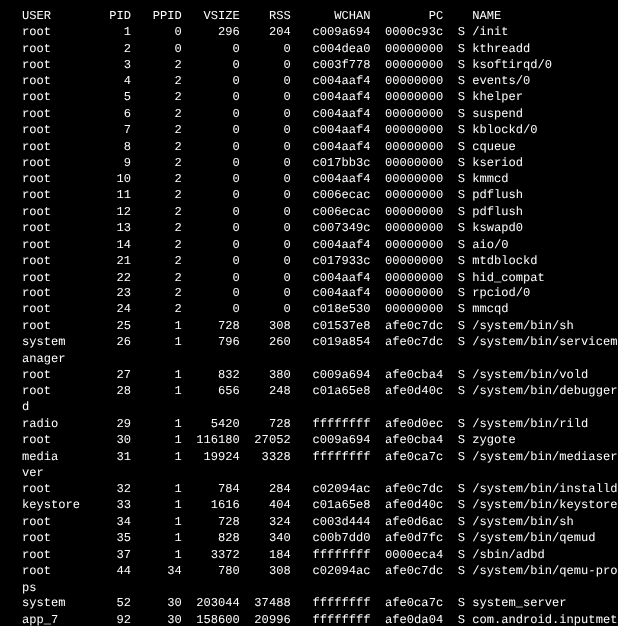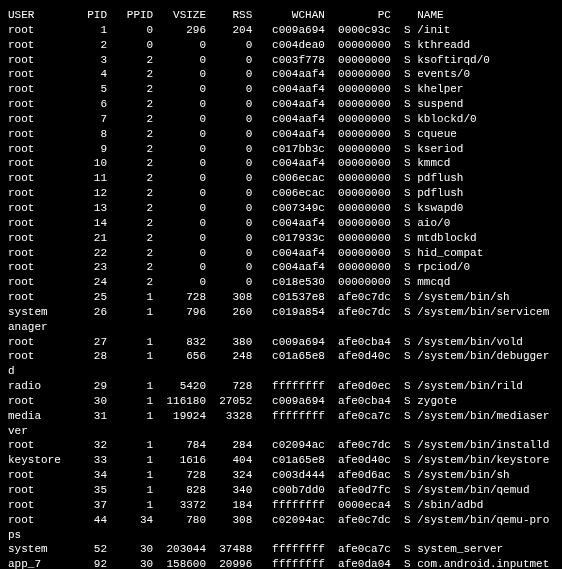--- a/index.html
+++ b/index.html
@@ -12,18 +12,18 @@
       width: 562px;
       box-sizing: border-box;
     }
     pre {
       margin: 0;
       font-family: inherit;
       font-size: inherit;
       white-space: pre;
       line-height: 1.35;
     }
-    .row { display: block; }
+    .row { display: block; margin-left: 12px; }
   </style>
 </head>
 <body>
 
 <pre id="output"><span class="row">USER        PID   PPID   VSIZE    RSS      WCHAN        PC    NAME</span><span class="row">root          1      0     296    204   c009a694  0000c93c  S /init</span><span class="row">root          2      0       0      0   c004dea0  00000000  S kthreadd</span><span class="row">root          3      2       0      0   c003f778  00000000  S ksoftirqd/0</span><span class="row">root          4      2       0      0   c004aaf4  00000000  S events/0</span><span class="row">root          5      2       0      0   c004aaf4  00000000  S khelper</span><span class="row">root          6      2       0      0   c004aaf4  00000000  S suspend</span><span class="row">root          7      2       0      0   c004aaf4  00000000  S kblockd/0</span><span class="row">root          8      2       0      0   c004aaf4  00000000  S cqueue</span><span class="row">root          9      2       0      0   c017bb3c  00000000  S kseriod</span><span class="row">root         10      2       0      0   c004aaf4  00000000  S kmmcd</span><span class="row">root         11      2       0      0   c006ecac  00000000  S pdflush</span><span class="row">root         12      2       0      0   c006ecac  00000000  S pdflush</span><span class="row">root         13      2       0      0   c007349c  00000000  S kswapd0</span><span class="row">root         14      2       0      0   c004aaf4  00000000  S aio/0</span><span class="row">root         21      2       0      0   c017933c  00000000  S mtdblockd</span><span class="row">root         22      2       0      0   c004aaf4  00000000  S hid_compat</span><span class="row">root         23      2       0      0   c004aaf4  00000000  S rpciod/0</span><span class="row">root         24      2       0      0   c018e530  00000000  S mmcqd</span><span class="row">root         25      1     728    308   c01537e8  afe0c7dc  S /system/bin/sh</span><span class="row">system       26      1     796    260   c019a854  afe0c7dc  S /system/bin/servicem</span><span class="row">anager</span><span class="row">root         27      1     832    380   c009a694  afe0cba4  S /system/bin/vold</span><span class="row">root         28      1     656    248   c01a65e8  afe0d40c  S /system/bin/debugger</span><span class="row">d</span><span class="row">radio        29      1    5420    728   ffffffff  afe0d0ec  S /system/bin/rild</span><span class="row">root         30      1  116180  27052   c009a694  afe0cba4  S zygote</span><span class="row">media        31      1   19924   3328   ffffffff  afe0ca7c  S /system/bin/mediaser</span><span class="row">ver</span><span class="row">root         32      1     784    284   c02094ac  afe0c7dc  S /system/bin/installd</span><span class="row">keystore     33      1    1616    404   c01a65e8  afe0d40c  S /system/bin/keystore</span><span class="row">root         34      1     728    324   c003d444  afe0d6ac  S /system/bin/sh</span><span class="row">root         35      1     828    340   c00b7dd0  afe0d7fc  S /system/bin/qemud</span><span class="row">root         37      1    3372    184   ffffffff  0000eca4  S /sbin/adbd</span><span class="row">root         44     34     780    308   c02094ac  afe0c7dc  S /system/bin/qemu-pro</span><span class="row">ps</span><span class="row">system       52     30  203044  37488   ffffffff  afe0ca7c  S system_server</span><span class="row">app_7        92     30  158600  20996   ffffffff  afe0da04  S com.android.inputmet</span></pre>
 
 </body></html>

